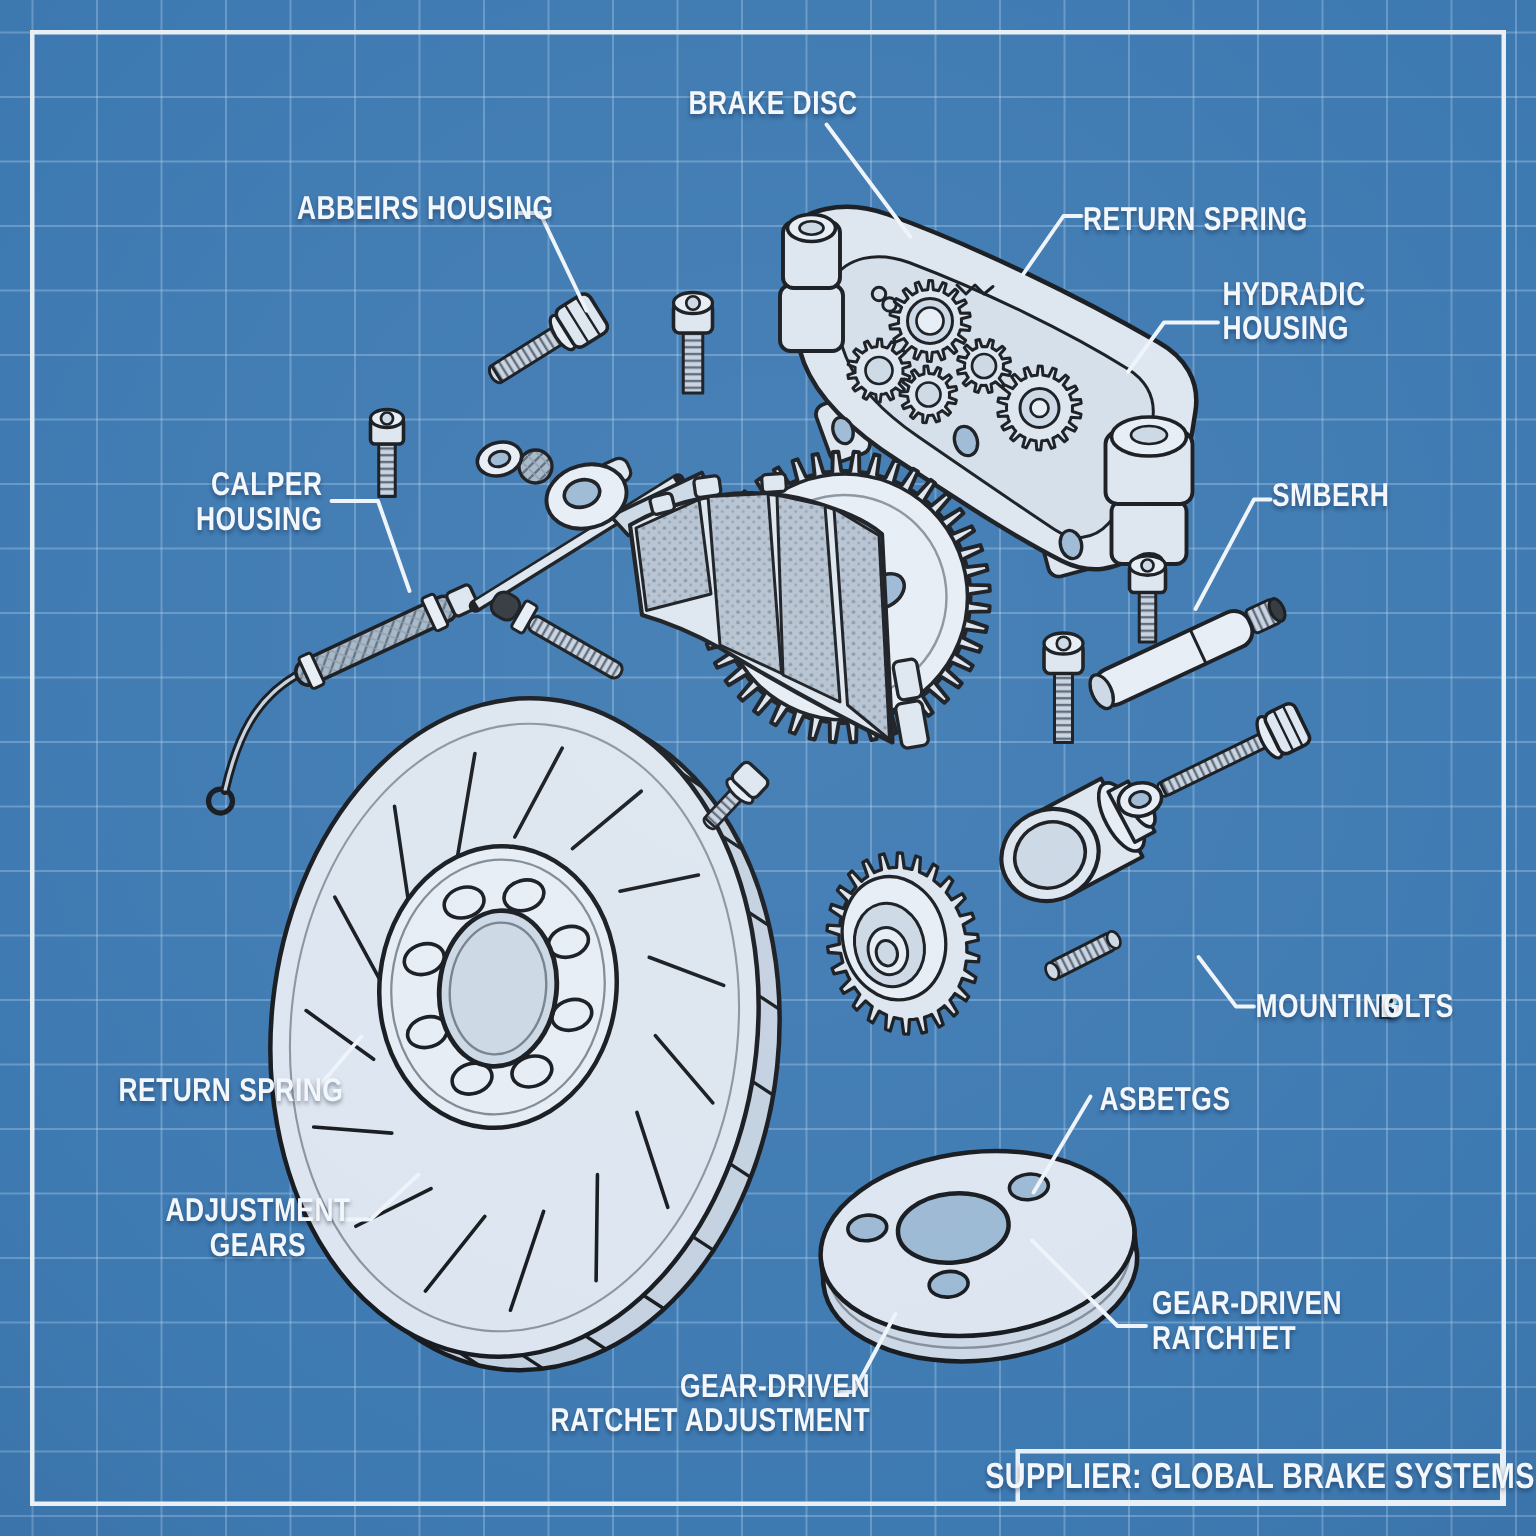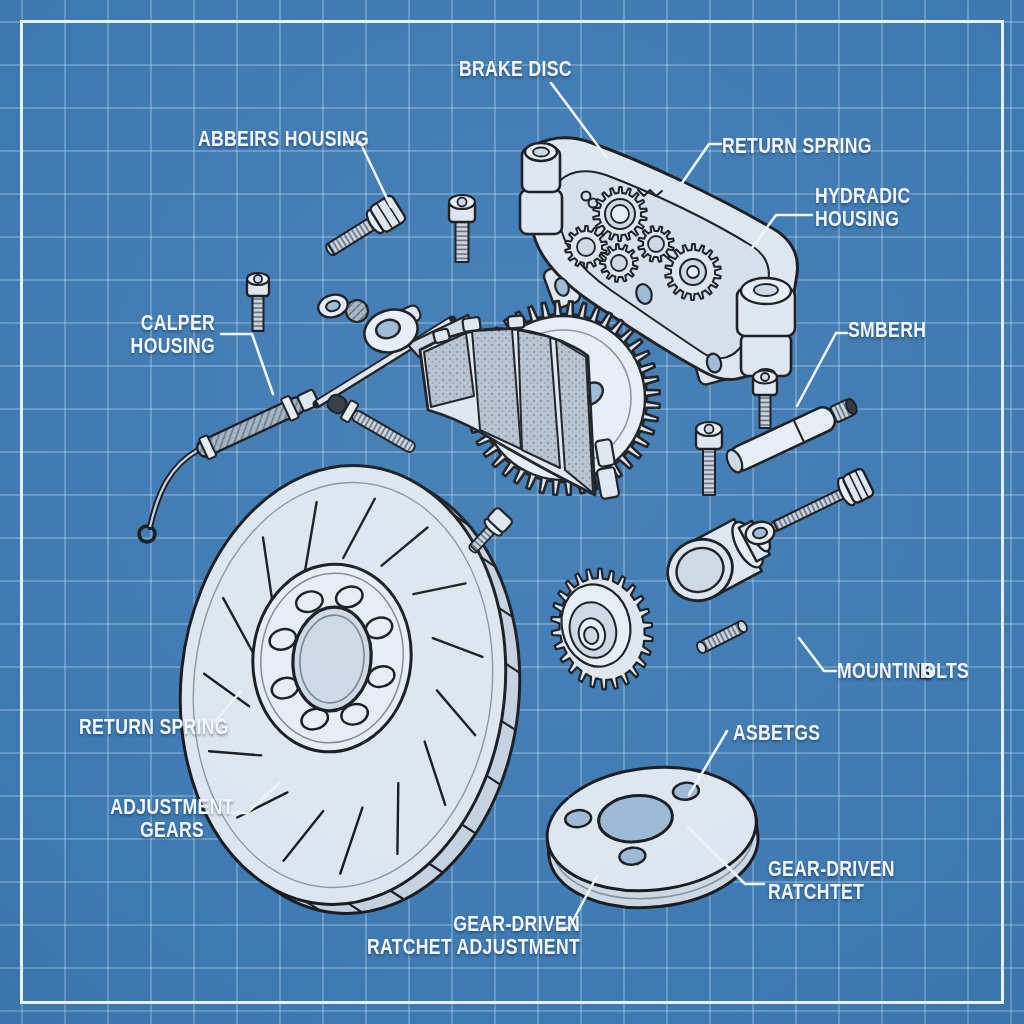--- a/index.html
+++ b/index.html
@@ -367,13 +367,16 @@
       </div>
       <div class="bp-label align-right" style="left: 580px; top: 912px;">
         <div>GEAR-DRIVEN</div>
         <div>RATCHET ADJUSTMENT</div>
       </div>
     </div>
 
   <div id="vignette"></div>
   <div id="frame"></div>
 
+  <div id="title-block">
+    <span class="tb-text">SUPPLIER: GLOBAL BRAKE SYSTEMS</span>
+  </div>
 </div>
 
 </body></html>

